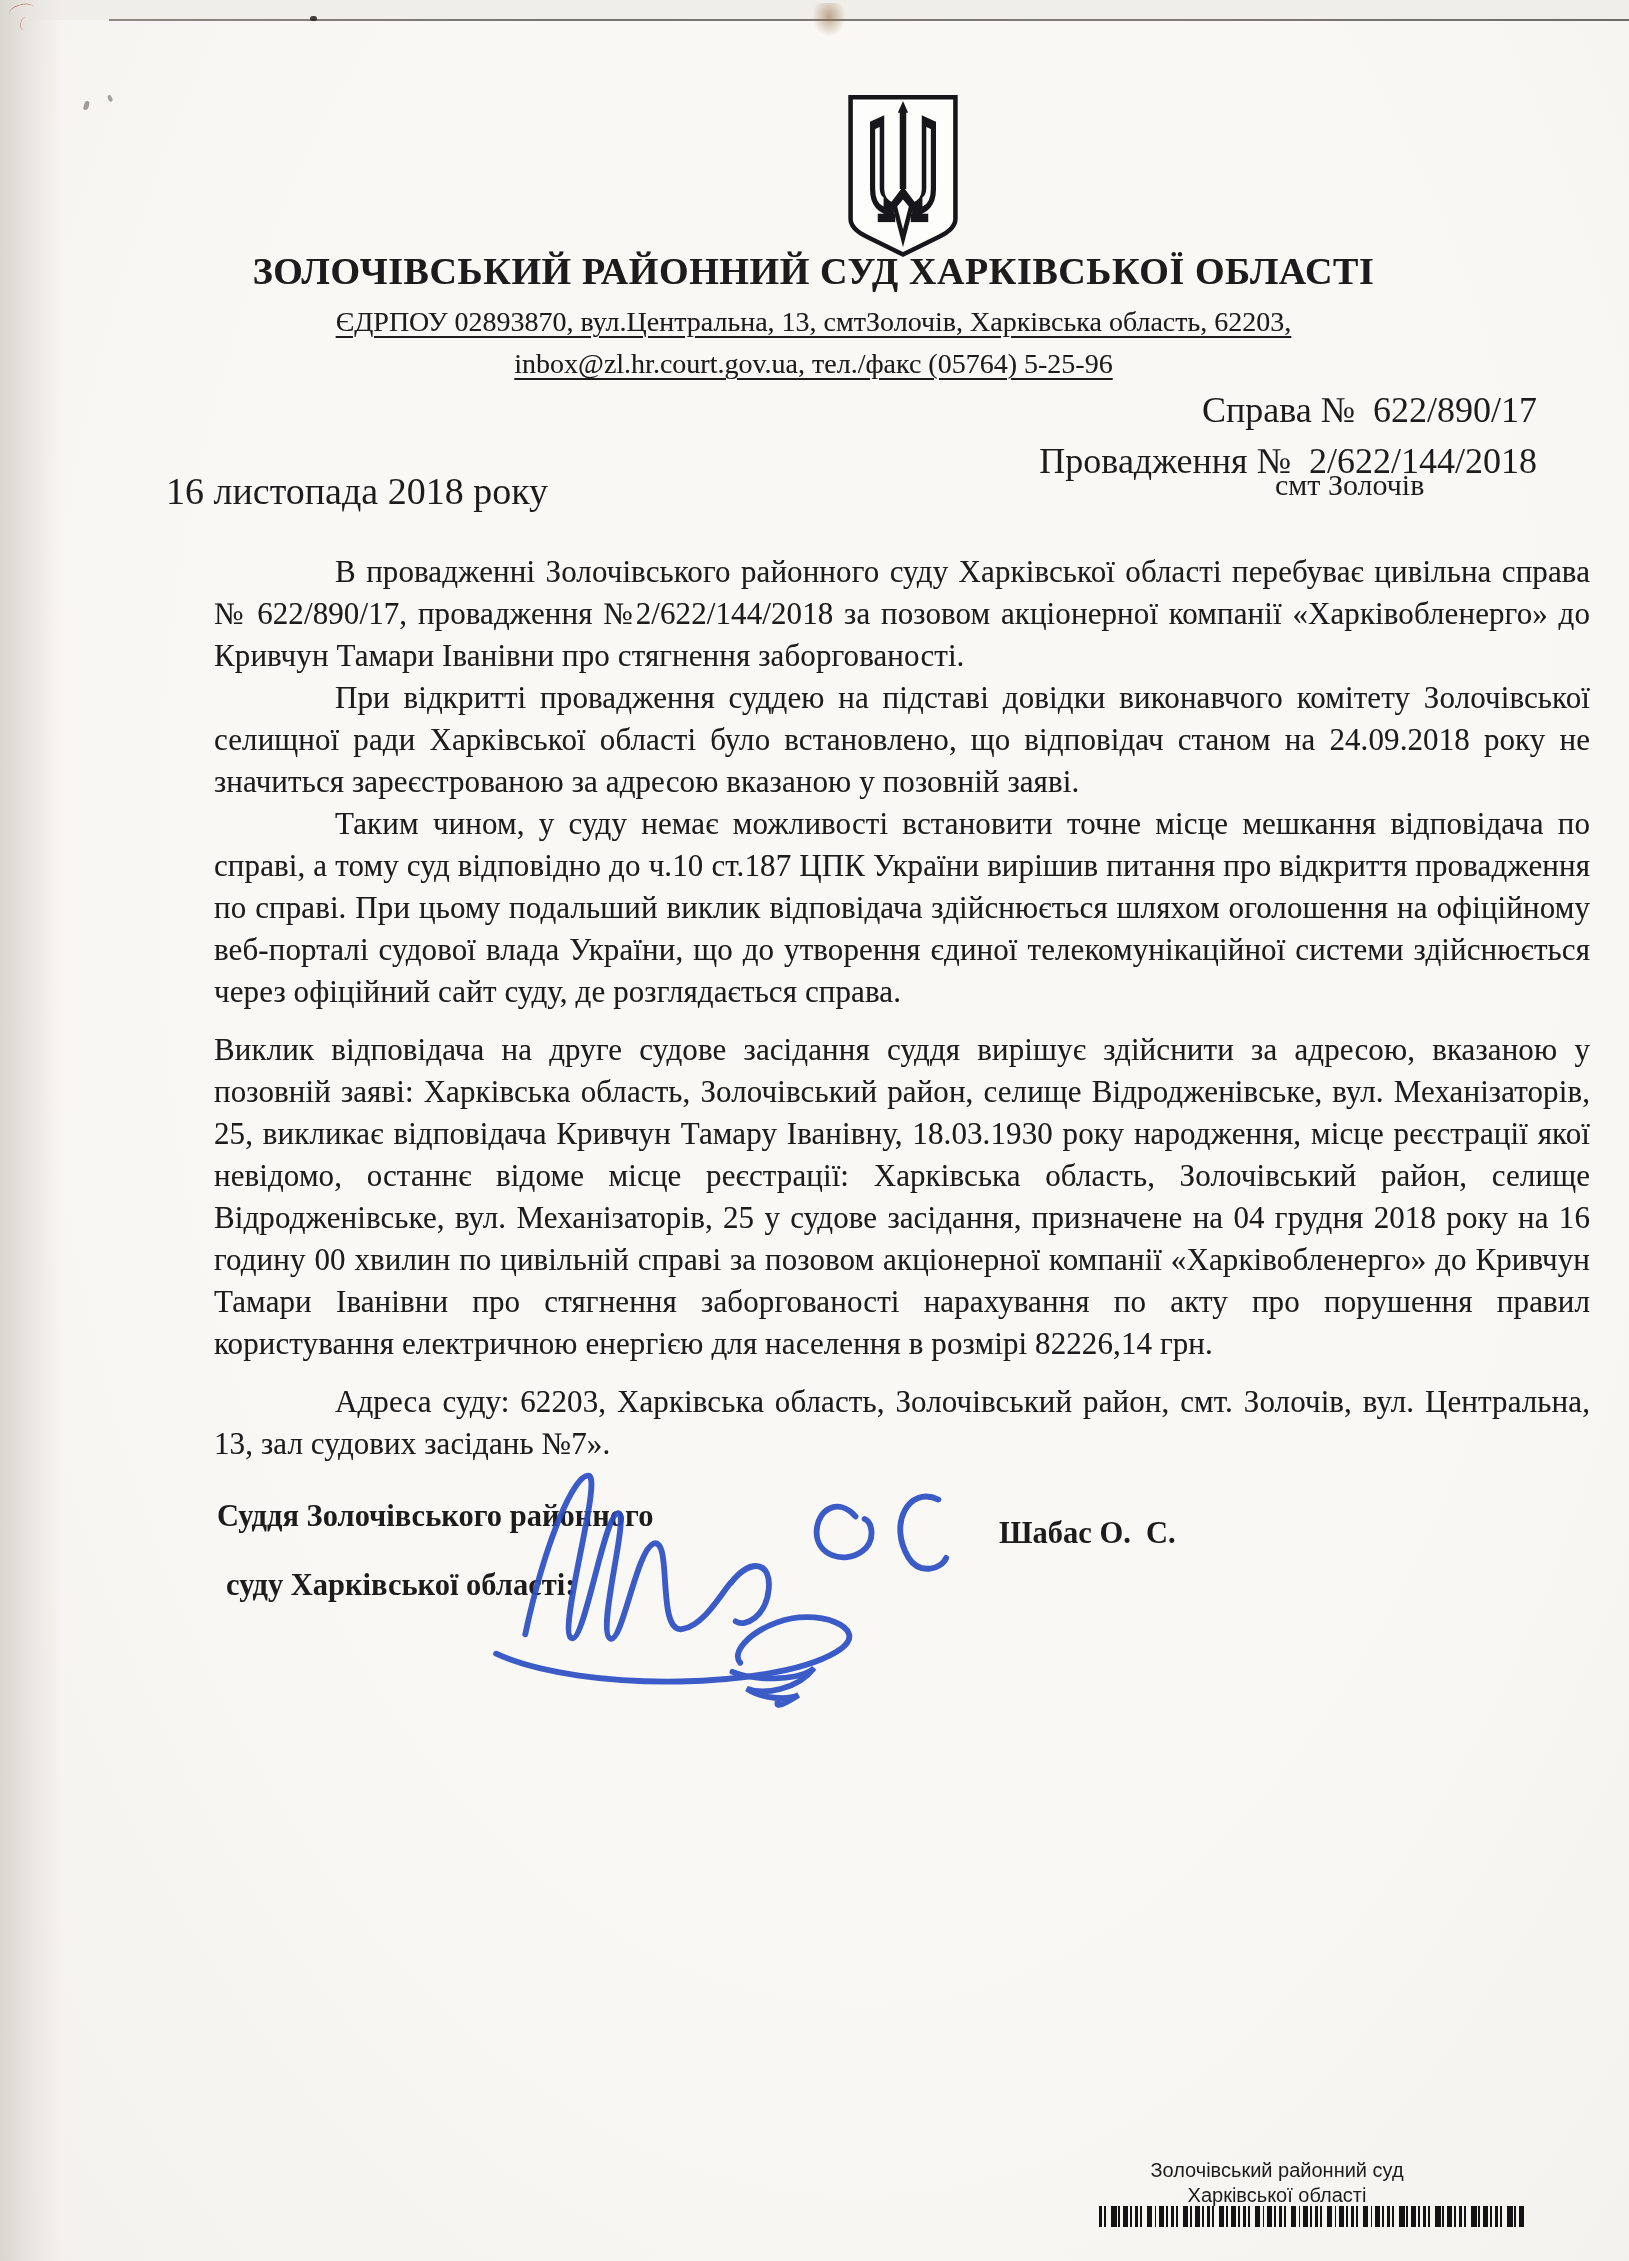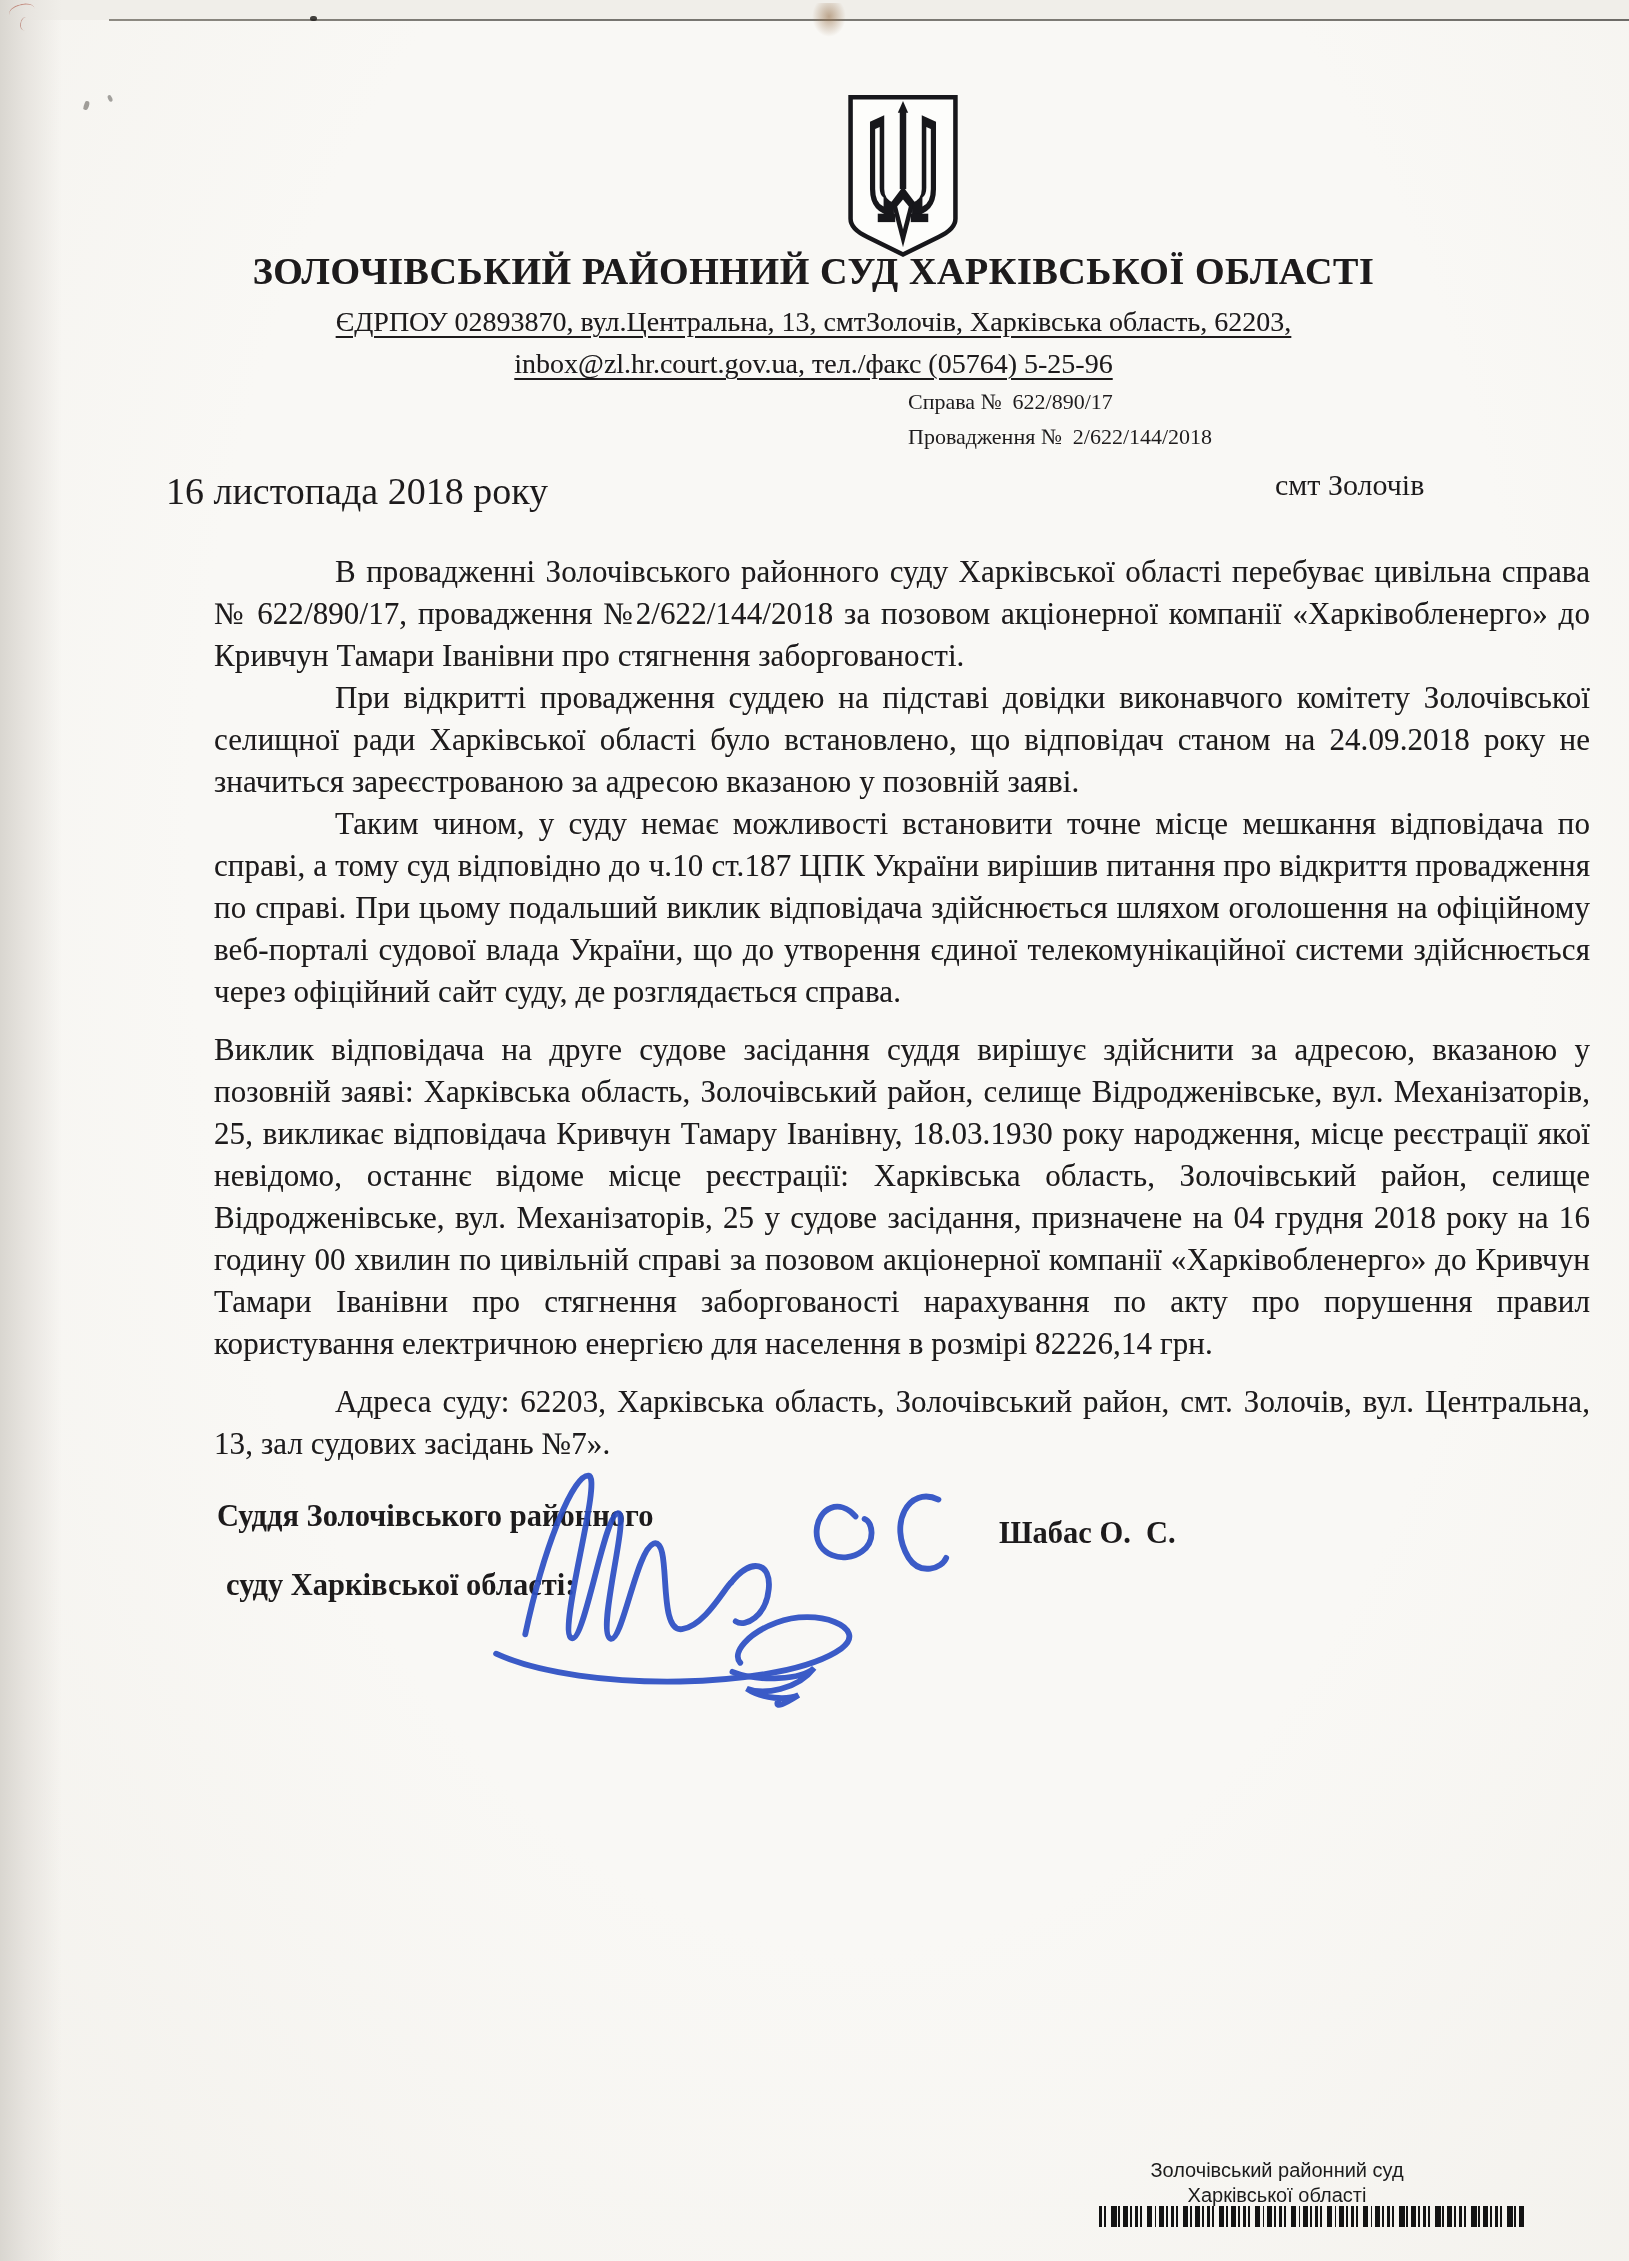--- a/index.html
+++ b/index.html
@@ -52,21 +52,21 @@
   }
   .addr {
     position:absolute; left:97px; width:1433px; text-align:center;
     font-size:28px; text-shadow:0 0 0.6px rgba(20,18,20,.3);
   }
   .addr span { text-decoration:underline; text-underline-offset:5.2px; text-decoration-thickness:1.9px; }
   .addr1 { top:306px; }
   .addr2 { top:348px; }
 
   
-  .case-block { position:absolute; left:908px; top:389px; width:629px; text-align:left; font-size:22px; }
+  .case-block { position:absolute; left:908px; top:389px; width:629px; text-align:right; font-size:36px; }
   .case-block div { margin-bottom:9px; white-space:pre; }
   .location { position:absolute; left:1275px; top:468px; font-size:30px; white-space:pre; }
   .doc-date { position:absolute; left:166px; top:469px; font-size:38px; white-space:pre; }
 
   
   .body-text {
     position:absolute; left:214px; top:551px; width:1376px;
     font-size:31px; line-height:42px; text-align:justify; letter-spacing:0.1px;
     text-shadow:0 0 0.6px rgba(20,18,20,.32);
   }

